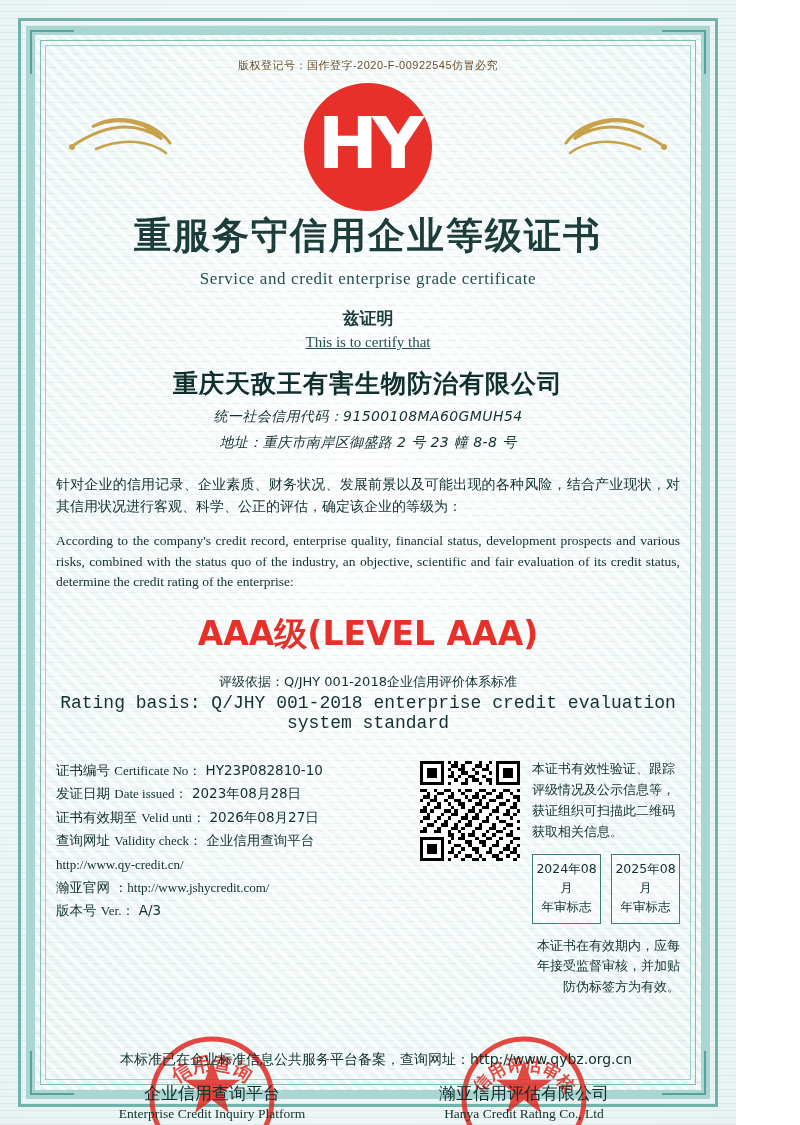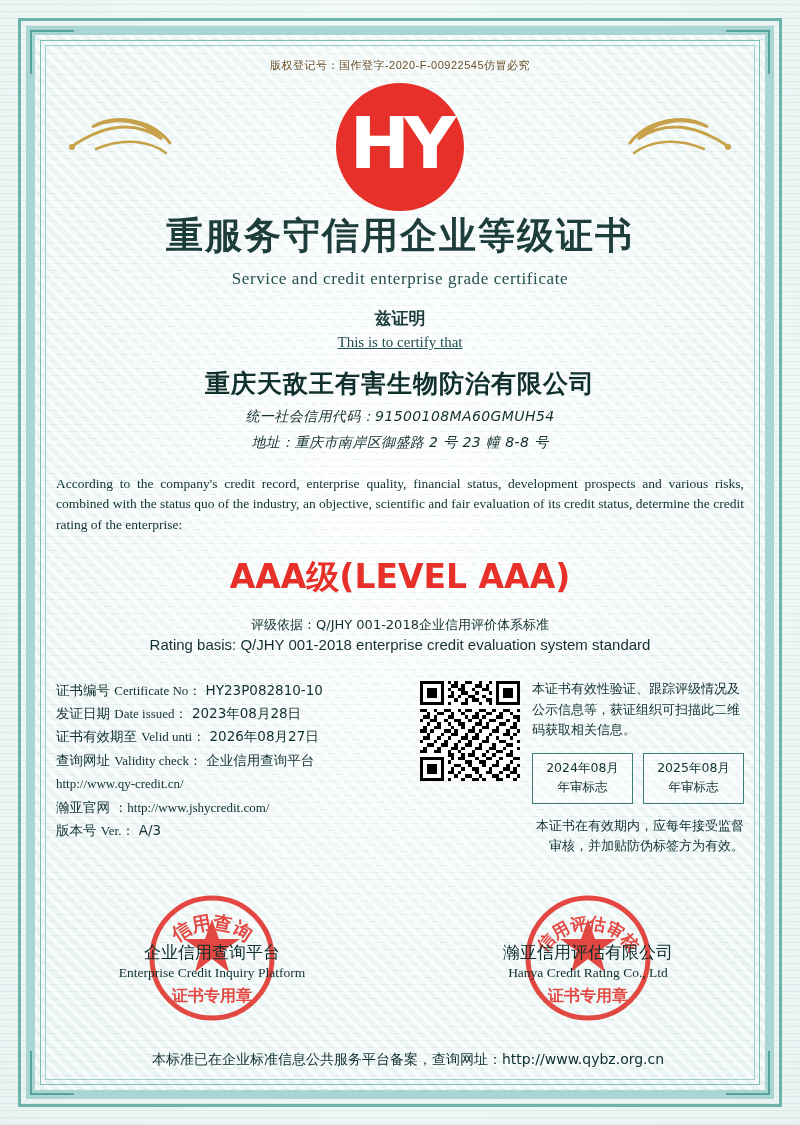--- a/index.html
+++ b/index.html
@@ -4,21 +4,21 @@
 <style>
   html,body{margin:0;padding:0;}
   body{
     width:800px;height:1125px;
     background:#ffffff;
     font-family:"Liberation Sans", sans-serif;
     overflow:hidden;
   }
   .cert{
     position:relative;
-    width:800px;height:1125px;
+    width:736px;height:1125px;
     box-sizing:border-box;
     background:
       repeating-linear-gradient(0deg, rgba(120,175,175,.14) 0px, rgba(120,175,175,.14) 1px, rgba(255,255,255,0) 1px, rgba(255,255,255,0) 7px),
       radial-gradient(ellipse at 50% 42%, #ffffff 0%, #f2f9f8 45%, #e8f3f2 100%);
   }
   
   .frame-outer{
     position:absolute;left:18px;top:18px;right:18px;bottom:18px;
     border:3px solid #6fb3ad;
   }
@@ -160,24 +160,24 @@
   }
   .basis-cn{
     text-align:center;
     font-size:13px;
     color:#14302f;
     margin-top:16px;
     font-family:"DejaVu Sans", sans-serif;
   }
   .basis-en{
     text-align:center;
-    font-size:15px;
+    font-size:18px;
     color:#14302f;
     margin-top:2px;
-    font-family:Liberation Sans, sans-serif;
+    font-family:Liberation Mono, monospace;
   }
 
   .info-area{
     margin-top:26px;
     display:flex;
     gap:6px;
   }
   .info-left{
     width:358px;
     font-size:13.5px;
@@ -294,20 +294,21 @@
     <div class="title-en">Service and credit enterprise grade certificate</div>
 
     <div class="certify-cn">兹证明</div>
     <div class="certify-en">This is to certify that</div>
 
     <div class="company">重庆天敌王有害生物防治有限公司</div>
     <div class="code">统一社会信用代码：91500108MA60GMUH54</div>
     <div class="addr">地址：重庆市南岸区御盛路 2 号 23 幢 8-8 号</div>
 
     <div class="para">
+      <span>针对企业的信用记录、企业素质、财务状况、发展前景以及可能出现的各种风险，结合产业现状，对其信用状况进行客观、科学、公正的评估，确定该企业的等级为：</span>
       <span class="en">According to the company's credit record, enterprise quality, financial status, development prospects and various risks, combined with the status quo of the industry, an objective, scientific and fair evaluation of its credit status, determine the credit rating of the enterprise:</span>
     </div>
 
     <div class="level">AAA级(LEVEL AAA)</div>
 
     <div class="basis-cn">评级依据：Q/JHY 001-2018企业信用评价体系标准</div>
     <div class="basis-en">Rating basis: Q/JHY 001-2018 enterprise credit evaluation system standard</div>
 
     <div class="info-area">
 

